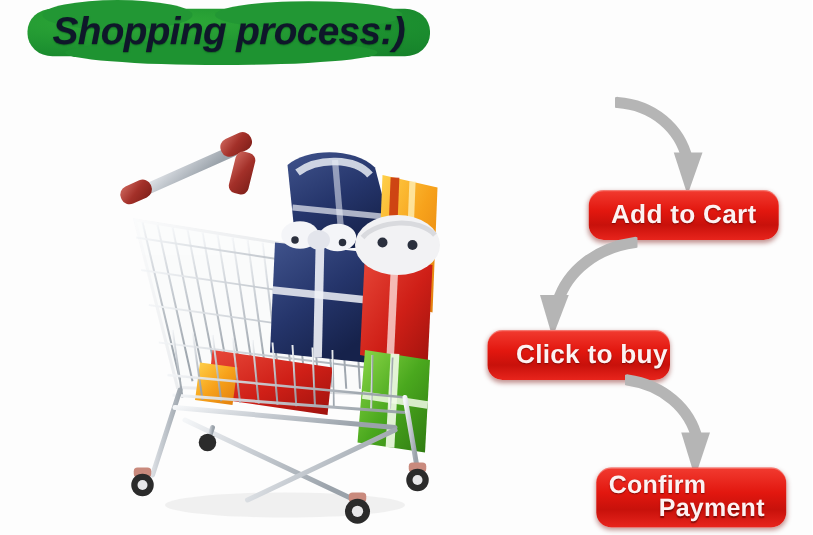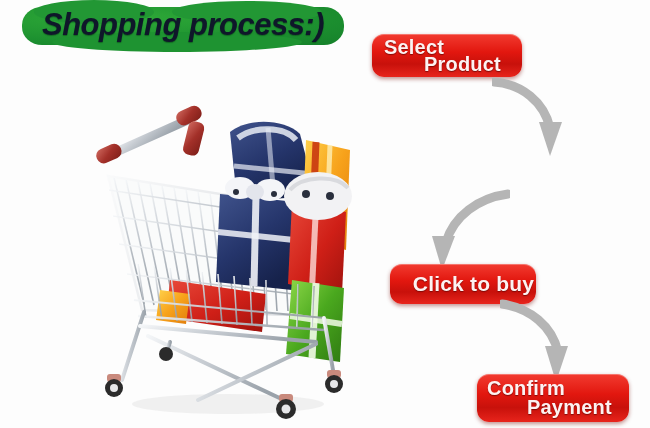--- a/index.html
+++ b/index.html
@@ -303,30 +303,29 @@
         <rect x="-7" y="-6" width="14" height="8" rx="3" fill="#c98a7d"></rect>
         <circle cx="0" cy="9" r="10" fill="#2b2b2b"></circle>
         <circle cx="0" cy="9" r="4.5" fill="#e7e7e9"></circle>
       </g>
       <g transform="translate(88,250)">
         <circle cx="0" cy="0" r="7" fill="#2b2b2b"></circle>
       </g>
     </g>
   </svg>
 
-  <div class="badge" id="badge-select">
-    <span class="badge-label l1">Select</span>
-    <span class="badge-label l2">Product</span>
-  </div>
 
   <svg class="arrow" id="arrow-1" viewBox="0 0 90 88">
     <path d="M2 10 C30 12, 52 30, 58 56" stroke="#b5b5b5" stroke-width="9" fill="none" stroke-linecap="round"></path>
     <path d="M58 84 L47 50 L70 50 Z" fill="#b5b5b5"></path>
   </svg>
 
+  <div class="badge" id="badge-cart">
+    <span class="badge-label l1">Add to Cart</span>
+  </div>
 
   <svg class="arrow" id="arrow-2" viewBox="0 0 98 84">
     <path d="M96 6 C66 10, 42 28, 34 54" stroke="#b5b5b5" stroke-width="9" fill="none" stroke-linecap="round"></path>
     <path d="M30 82 L20 48 L43 48 Z" fill="#b5b5b5"></path>
   </svg>
 
   <div class="badge" id="badge-click">
     <span class="badge-label l1">Click to buy</span>
   </div>
 

